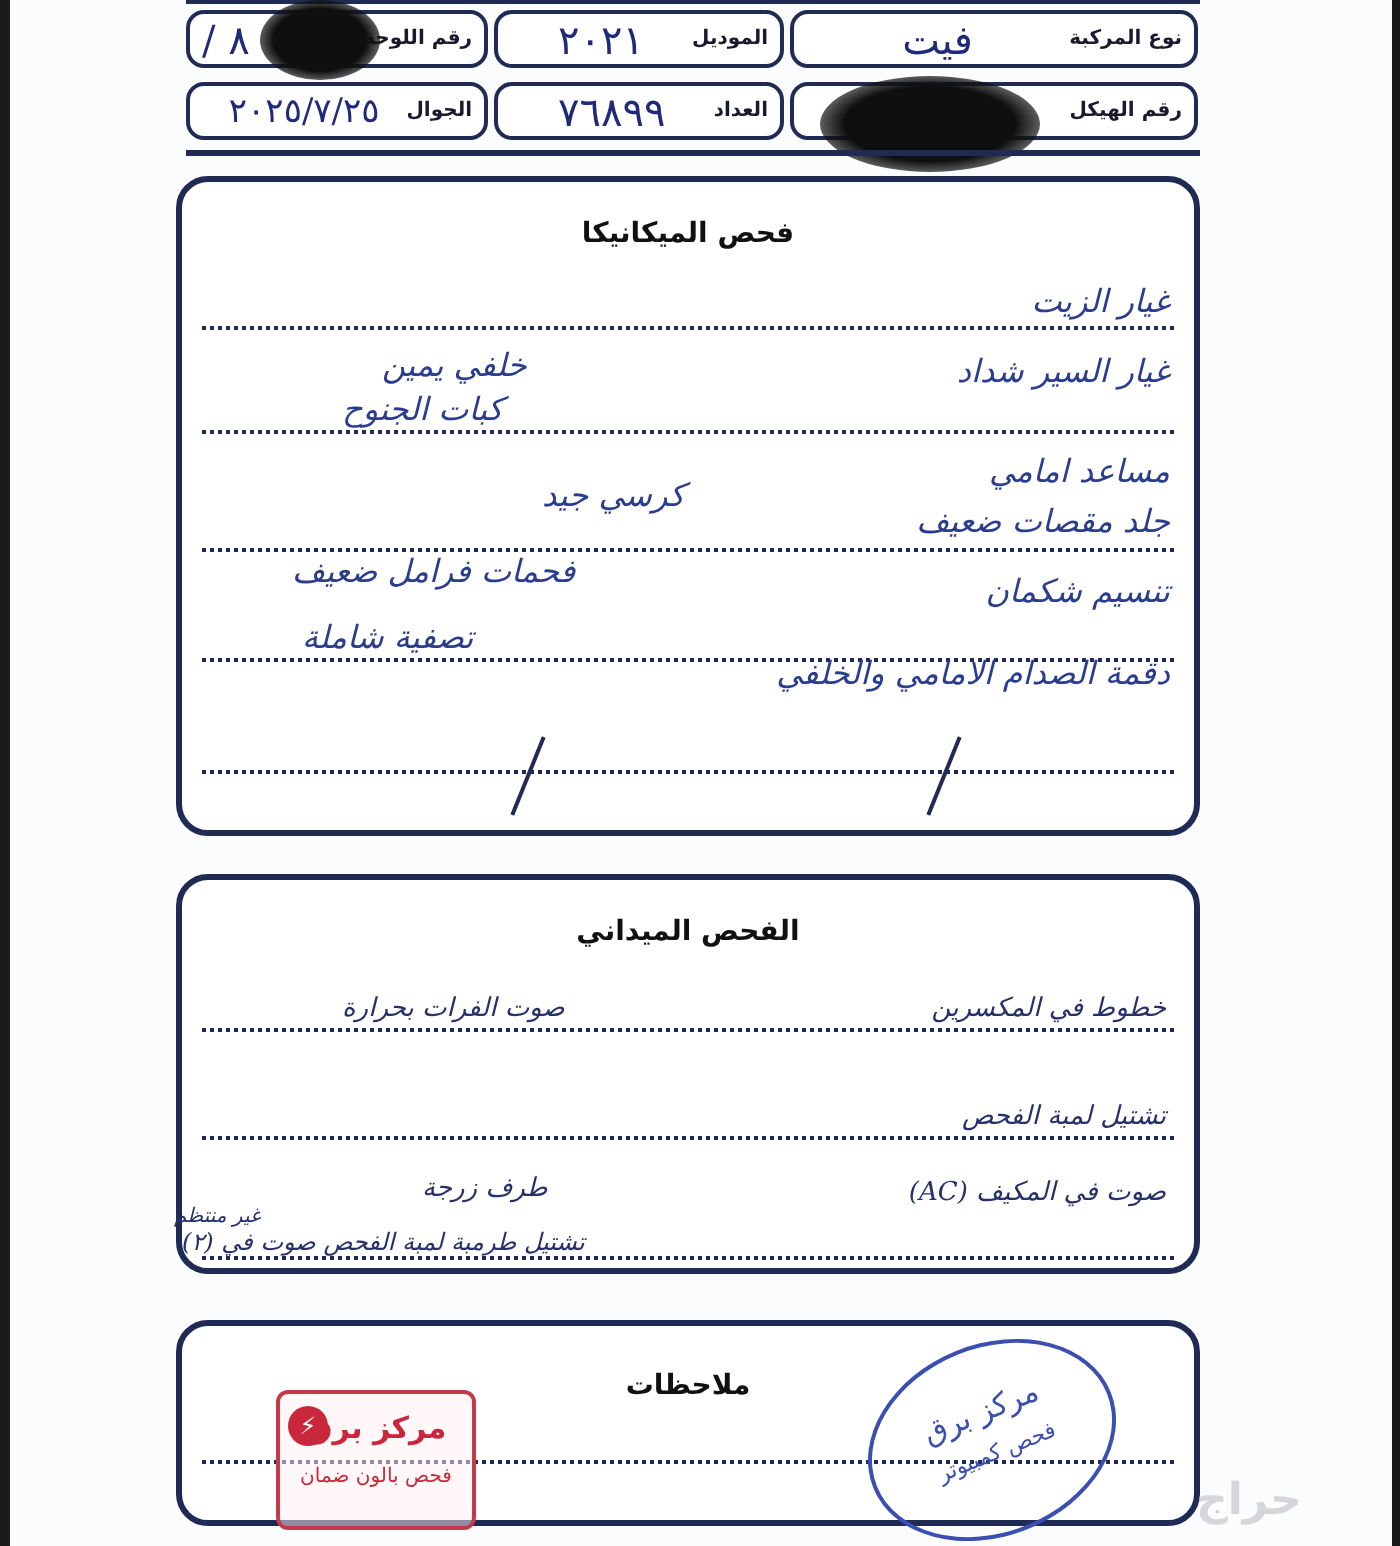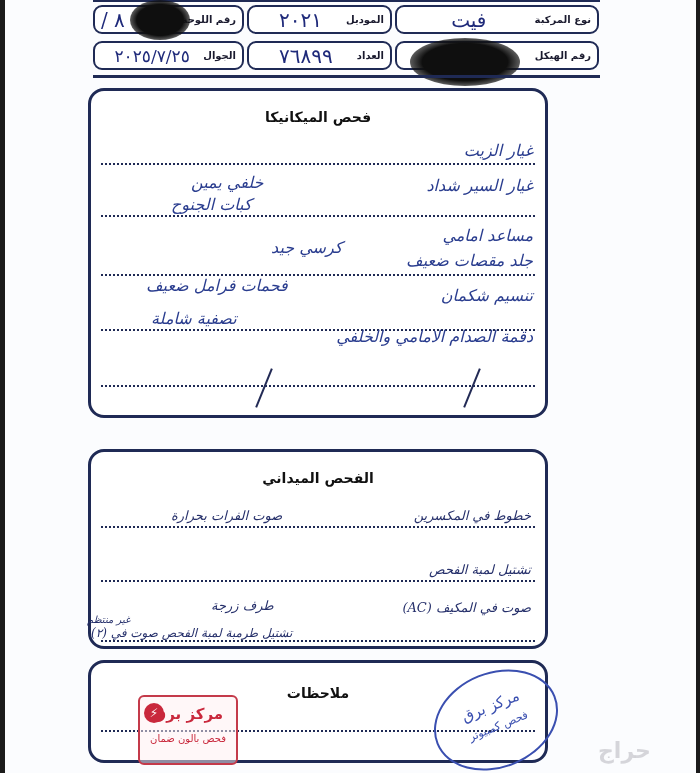--- a/index.html
+++ b/index.html
@@ -25,21 +25,21 @@
     .hbox .val {
       flex: 1; text-align: center; font-family: "DejaVu Serif", serif;
       font-size: 20px; color: #1f2a7a; white-space: nowrap; letter-spacing: 2px;
     }
     .redact {
       position: absolute; background: radial-gradient(ellipse at center, #0f0f0f 55%, rgba(20,20,20,0.6) 75%, rgba(40,40,40,0) 100%);
       border-radius: 50%;
     }
 
     .section {
-      position: absolute; left: 88px; width: 460px; border: 3px solid #1f2a55; border-radius: 16px;
+      position: absolute; left: 88px; width: 512px; border: 3px solid #1f2a55; border-radius: 16px;
       box-sizing: border-box; background: #ffffff;
     }
     .section-title {
       position: absolute; left: 0; right: 0; text-align: center; font-weight: bold;
       font-size: 14px; color: #111;
     }
     .dotline {
       position: absolute; left: 10px; right: 10px; height: 0; border-top: 2px dotted #1f2a55;
     }
     .hw {
@@ -135,21 +135,21 @@
   <div class="hw" style="left:55px;top:185px;">فحمات فرامل ضعيف</div>
   <div class="hw" style="left:60px;top:218px;">تصفية شاملة</div>
   <div class="dotline" style="top:238px;"></div>
   <div class="hw" style="right:12px;top:236px;">دقمة الصدام الامامي والخلفي</div>
 
   <div class="dotline" style="top:294px;"></div>
   <div class="slash" style="left:172px;top:276px;"></div>
   <div class="slash" style="left:380px;top:276px;"></div>
 </div>
 
-<div class="section" style="top:449px;height:200px;">
+<div class="section" style="top:437px;height:200px;">
   <div class="section-title" style="top:18px;">الفحص الميداني</div>
 
   <div class="hw small dark" style="right:14px;top:56px;">خطوط في المكسرين</div>
   <div class="hw small dark" style="left:80px;top:56px;">صوت الفرات بحرارة</div>
   <div class="dotline" style="top:74px;"></div>
 
   <div class="hw small dark" style="right:14px;top:110px;">تشتيل لمبة الفحص</div>
   <div class="dotline" style="top:128px;"></div>
 
   <div class="hw small dark" style="right:14px;top:148px;">صوت في المكيف (AC)</div>

